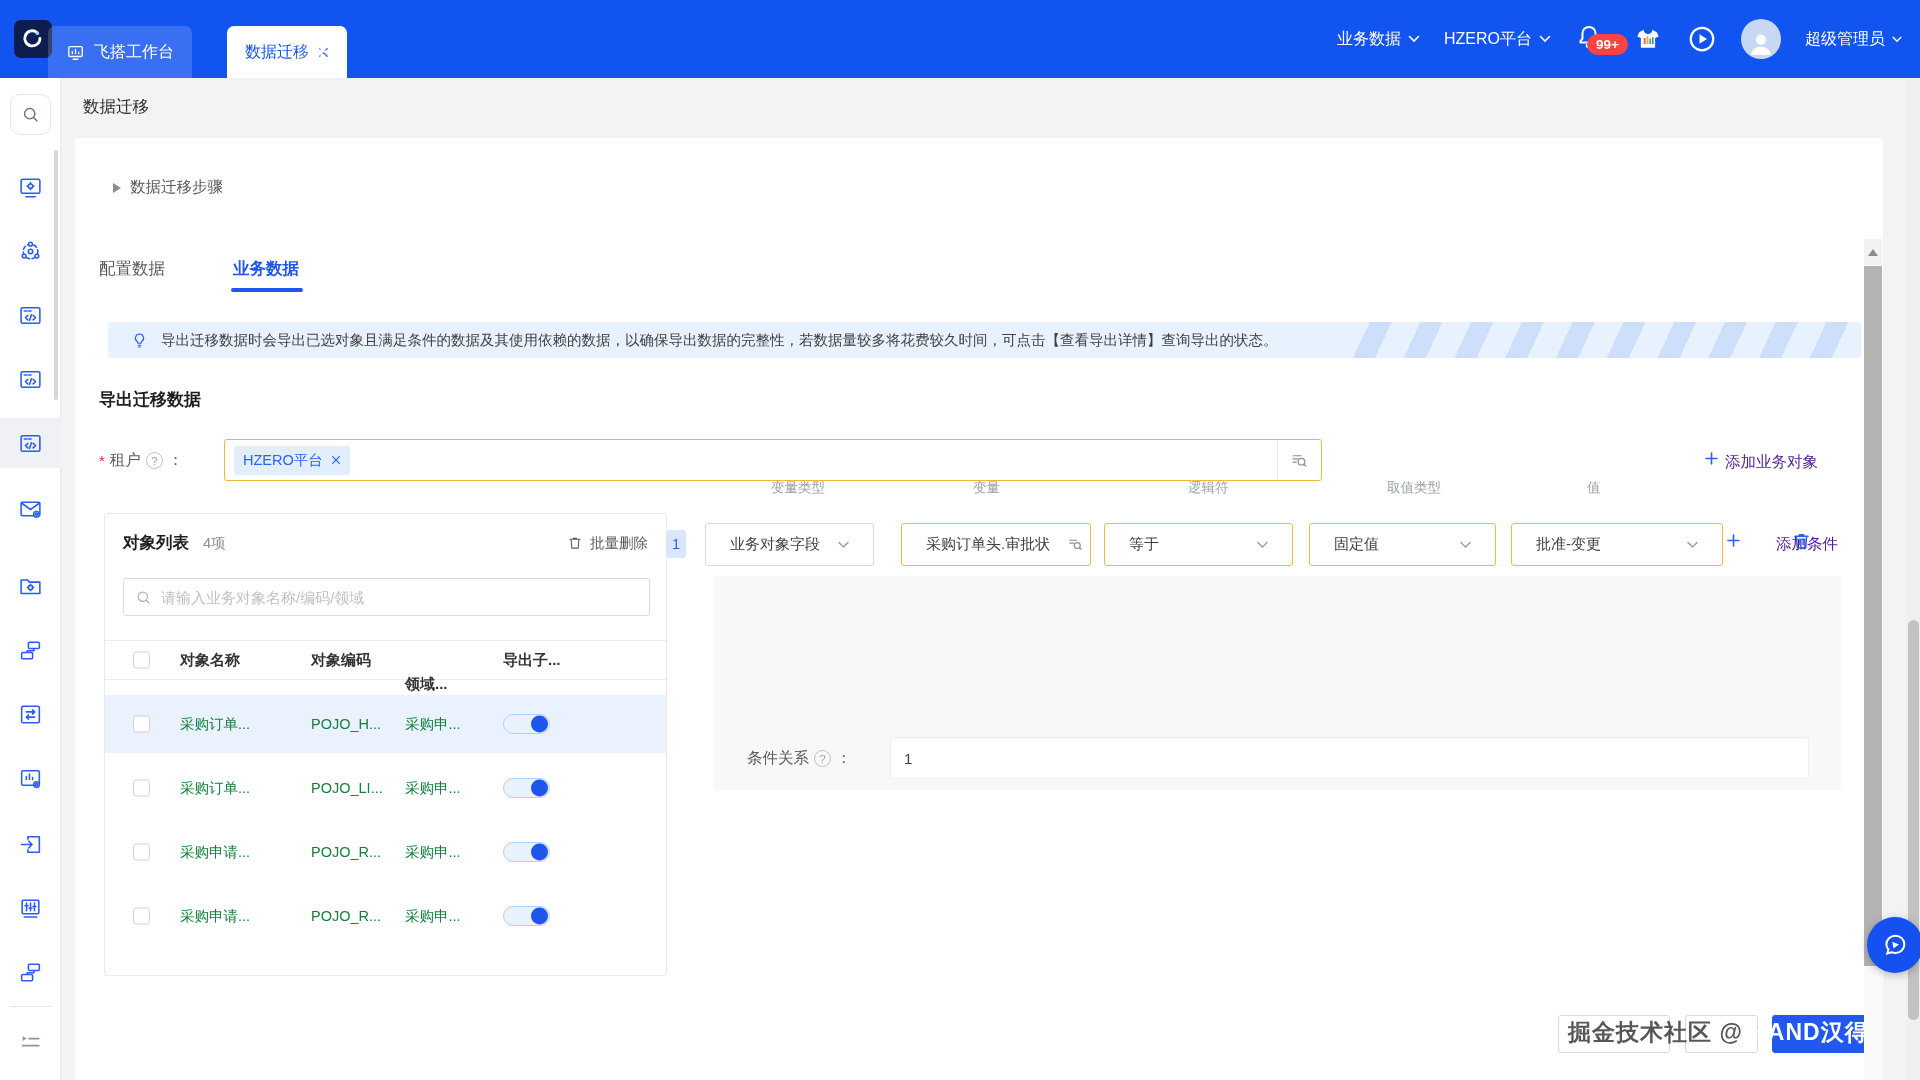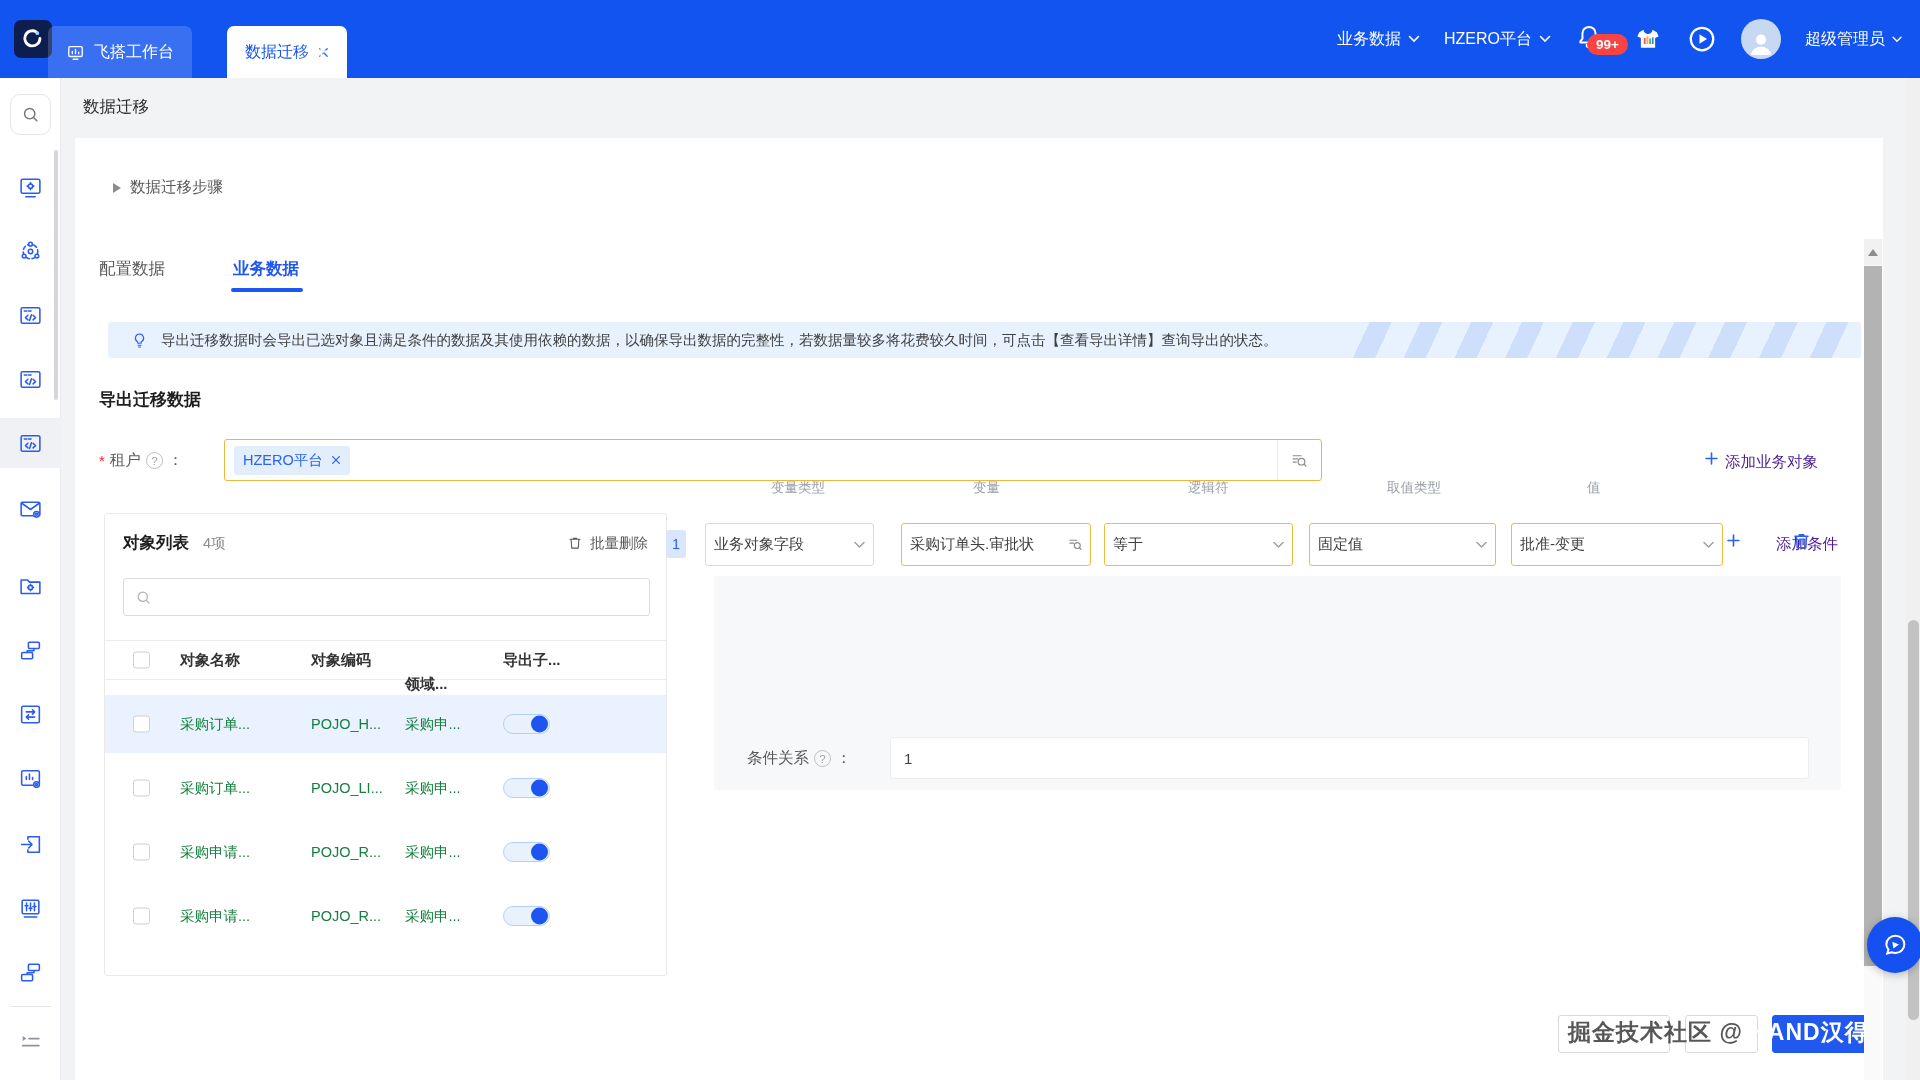--- a/index.html
+++ b/index.html
@@ -88,21 +88,21 @@
   .toggle { position:absolute; left:398px; top:50%; transform:translateY(-50%); width:47px; height:20px;
             border-radius:11px; background:#e9f1fd; border:1px solid #b4cff6; }
   .toggle::after { content:""; position:absolute; right:1px; top:50%; transform:translateY(-50%);
             width:17px; height:17px; border-radius:50%; background:#1d55ee; }
 
   
   .flt-title { left:639px; top:394px; font-size:16.5px; font-weight:700; color:#1f1f1f; }
   .flt-card { left:639px; top:438px; width:1127px; height:214px; background:#f7f8fa; border-radius:3px; }
   .flt-label { position:absolute; top:341px; font-size:13.5px; color:#99a0a8; }
   .ctrl { position:absolute; top:385px; height:43px; background:#fff; border:1px solid #d9d9d9; border-radius:3px;
-          display:flex; align-items:center; padding:0 8px; font-size:15px; color:#404040; }
+          display:flex; align-items:center; padding:0 24px; font-size:15px; color:#404040; }
   .ctrl.warn { border-color:#eebd3d; }
   .ctrl .chev { margin-left:auto; color:#9aa0a6; }
   .idx-badge { position:absolute; left:591px; top:392px; width:20px; height:28px; background:#d9e6fc; color:#2a62f5;
                border-radius:3px; font-size:14.5px; display:flex; align-items:center; justify-content:center; }
   .rel-input { position:absolute; left:815px; top:599px; width:919px; height:42px; background:#fff;
                border:1px solid #ededed; border-radius:3px; font-size:15px; color:#404040; padding:0 13px;
                outline:none; font-family:inherit; }
 
   
   .btn { position:absolute; top:877px; height:38px; border-radius:3px; border:1px solid #d9d9d9; background:#fff; }
@@ -402,20 +402,21 @@
           </svg>
           <span>批量删除</span>
         </span>
       </div>
 
       <div class="obj-search">
         <svg width="17" height="17" viewBox="0 0 24 24" fill="none" stroke="#b3b3b3" stroke-width="1.8" stroke-linecap="round">
           <circle cx="11" cy="11" r="6.5"></circle>
             <line x1="15.8" y1="15.8" x2="20" y2="20"></line>
         </svg>
+        <input placeholder="请输入业务对象名称/编码/领域" style="">
       </div>
 
       <div class="t-headrow">
         <span class="cb"></span>
         <span class="cell" style="left:75px;">对象名称</span>
         <span class="cell" style="left:206px;">对象编码</span>
         <span class="cell" style="left:300px;margin-top:24px;">领域...</span>
         <span class="cell" style="left:398px;">导出子...</span>
       </div>
 

